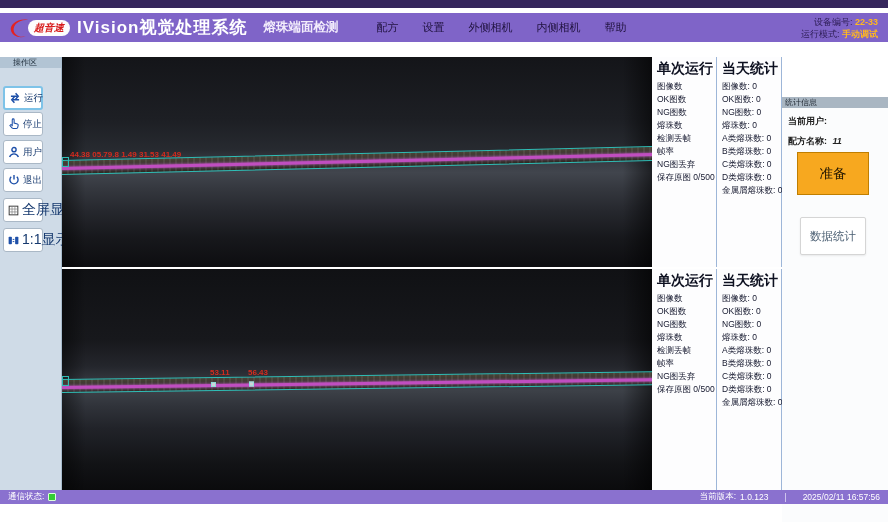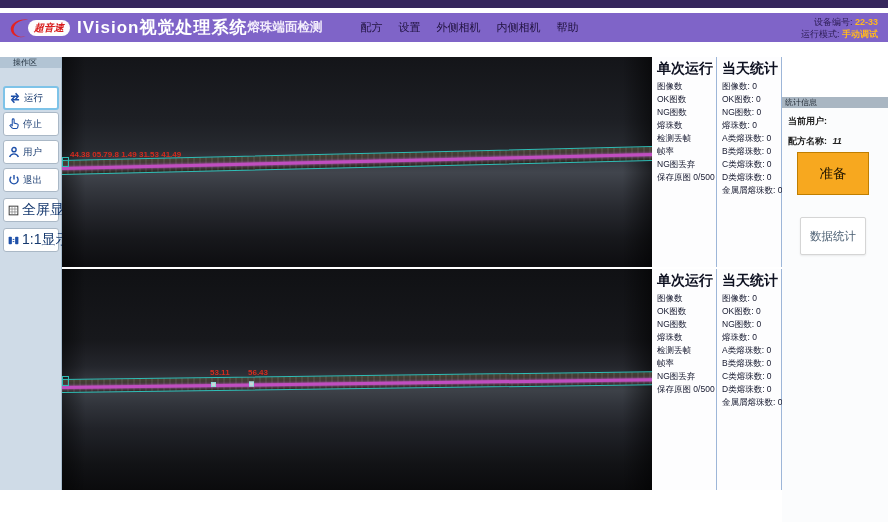--- a/index.html
+++ b/index.html
@@ -16,32 +16,32 @@
   .win-controls { margin-left:auto; display:flex; }
   .win-btn { width:30px; text-align:center; font-size:10px; color:#333; line-height:18px; cursor:default; }
 
   
   .header { position:absolute; left:0; top:13px; width:888px; height:29px; background:#7f64c8;
     display:flex; align-items:center; padding:0 8px; }
   .logo-swoosh { width:24px; height:22px; flex:0 0 auto; }
   .logo-badge { background:#fdfdfd; border-radius:8px; padding:1px 6px; margin-left:-4px;
     font-size:10px; font-weight:bold; font-style:italic; color:#d81e1e; white-space:nowrap; }
   .app-title { margin-left:7px; font-size:17px; font-weight:bold; color:#fff; letter-spacing:1px; white-space:nowrap; }
-  .app-subtitle { font-size:12.5px; font-weight:bold; color:#f3edfc; white-space:nowrap; }
-  .menu { display:flex; gap:16px; margin-left:38px; }
+  .app-subtitle { margin-left:16px; font-size:12.5px; font-weight:bold; color:#f3edfc; white-space:nowrap; }
+  .menu { display:flex; gap:24px; margin-left:38px; }
   .menu-item { font-size:11px; color:#20123f; cursor:default; white-space:nowrap; }
   .header-right { margin-left:auto; text-align:right; font-size:9px; line-height:12px; padding-right:2px; }
   .hr-label { color:#2d1d55; }
   .hr-value { color:#ffb820; font-weight:bold; }
 
   
   .sidebar { position:absolute; left:0; top:57px; width:62px; height:433px; background:#cfdbe7;
     border-right:1px solid #a8bccd; }
   .sidebar-title { height:11px; background:#b2c4d4; font-size:8px; color:#22303e; padding:0 13px; line-height:11px; }
-  .op-btn { position:absolute; left:3px; width:56px; height:24px; background:#fff; border:1px solid #aab8c6;
+  .op-btn { position:absolute; left:3px; width:40px; height:24px; background:#fff; border:1px solid #aab8c6;
     border-radius:3px; display:flex; align-items:center; padding-left:3px; gap:2px; cursor:default; }
   .op-btn.active { border:2px solid #7ec3e8; }
   .op-btn svg { flex:0 0 auto; }
   .op-label { font-size:9.5px; color:#16396e; white-space:nowrap; }
   .op-label.small { font-size:14px; }
 
   
   .camera { position:absolute; left:62px; width:590px; overflow:hidden; }
   .camera-top { top:57px; height:210px;
     background:linear-gradient(180deg,#141519 0%,#1d1f24 30%,#272a30 44%,#383c44 50%,#41454d 55%,#34373e 63%,#26282e 73%,#17181c 86%,#0d0d10 100%); }
@@ -270,14 +270,24 @@
       <span class="info-value"></span>
     </div>
     <div class="info-row">
       <span>配方名称:</span>
       <span class="info-value">11</span>
     </div>
     <div class="prepare-btn">准备</div>
     <div class="data-btn">数据统计</div>
   </div>
 
+  <div class="statusbar">
+    <span>通信状态:</span>
+    <span class="comm-dot"></span>
+    <div class="status-right">
+      <span>当前版本:</span>
+      <span class="status-version">1.0.123</span>
+      <span class="status-sep">|</span>
+      <span>2025/02/11  16:57:56</span>
+    </div>
+  </div>
 
 </div>
 
 </body></html>

